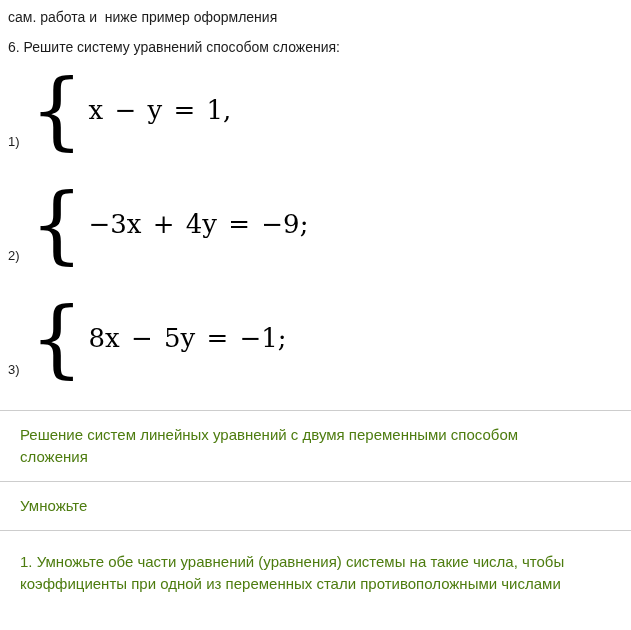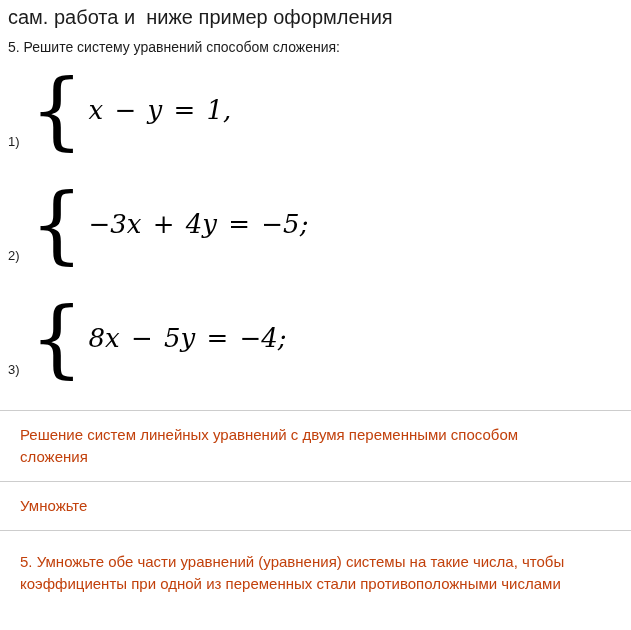--- a/index.html
+++ b/index.html
@@ -11,21 +11,21 @@
   }
   body {
     font-family: "Liberation Sans", sans-serif;
     color: #1c1c1c;
   }
   .page { width: 631px; }
 
   .top { padding: 8px 10px 0 8px; }
 
   .intro {
-    font-size: 20px;
+    font-size: 14px;
     line-height: 18px;
     white-space: pre-wrap;
     margin-bottom: 12px;
   }
   .task-title {
     font-size: 14px;
     line-height: 18px;
     margin-bottom: 12px;
   }
 
@@ -44,79 +44,78 @@
     font-family: "DejaVu Serif", serif;
     font-size: 84px;
     line-height: 84px;
     font-weight: 400;
     color: #000;
     user-select: none;
   }
   .eqs { margin-left: 5px; }
   .eq {
     font-family: "DejaVu Serif", serif;
-    font-style: italic;
     font-size: 26px;
     line-height: 42px;
     color: #000;
     word-spacing: 3px;
     white-space: pre;
   }
 
   .rule {
     border-top: 1px solid #cdcdcd;
     width: 631px;
   }
   .section {
     padding: 13px 24px 13px 20px;
     font-size: 15px;
     line-height: 22px;
-    color: #c2410c;
+    color: #4d7c0f;
     white-space: pre-line;
   }
   .section.para { padding-top: 20px; padding-bottom: 20px; }
 </style>
 </head>
 <body>
 
 <div class="page">
   <div class="top">
 
     <p class="intro">сам. работа и  ниже пример оформления</p>
-    <p class="task-title">5. Решите систему уравнений способом сложения:</p>
+    <p class="task-title">6. Решите систему уравнений способом сложения:</p>
 
     <div class="system">
       <span class="sys-label">1)</span>
       <span class="brace">{</span>
       <div class="eqs">
         <div class="eq">x − y = 1,</div>
       </div>
     </div>
 
     <div class="system">
       <span class="sys-label">2)</span>
       <span class="brace">{</span>
       <div class="eqs">
-        <div class="eq">−3x + 4y = −5;</div>
+        <div class="eq">−3x + 4y = −9;</div>
       </div>
     </div>
 
     <div class="system">
       <span class="sys-label">3)</span>
       <span class="brace">{</span>
       <div class="eqs">
-        <div class="eq">8x − 5y = −4;</div>
+        <div class="eq">8x − 5y = −1;</div>
       </div>
     </div>
 
   </div>
 
   <div class="rule"></div>
   <div class="section">Решение систем линейных уравнений с двумя переменными способом
 сложения</div>
 
   <div class="rule"></div>
   <div class="section">Умножьте</div>
 
   <div class="rule"></div>
-  <div class="section para">5. Умножьте обе части уравнений (уравнения) системы на такие числа, чтобы
+  <div class="section para">1. Умножьте обе части уравнений (уравнения) системы на такие числа, чтобы
 коэффициенты при одной из переменных стали противоположными числами</div>
 </div>
 
 </body></html>

